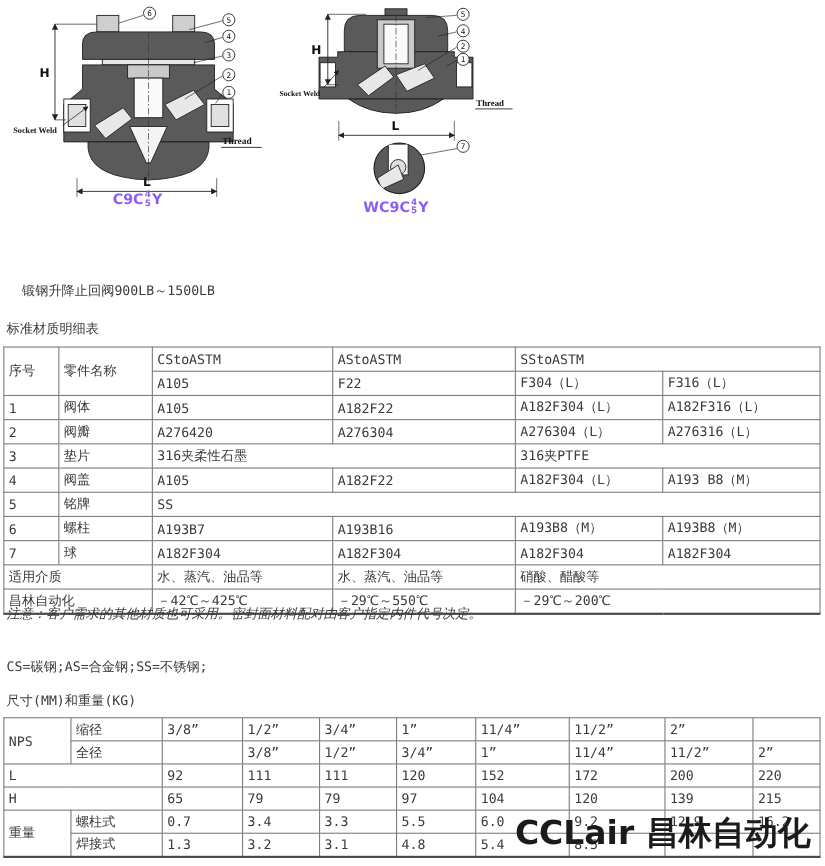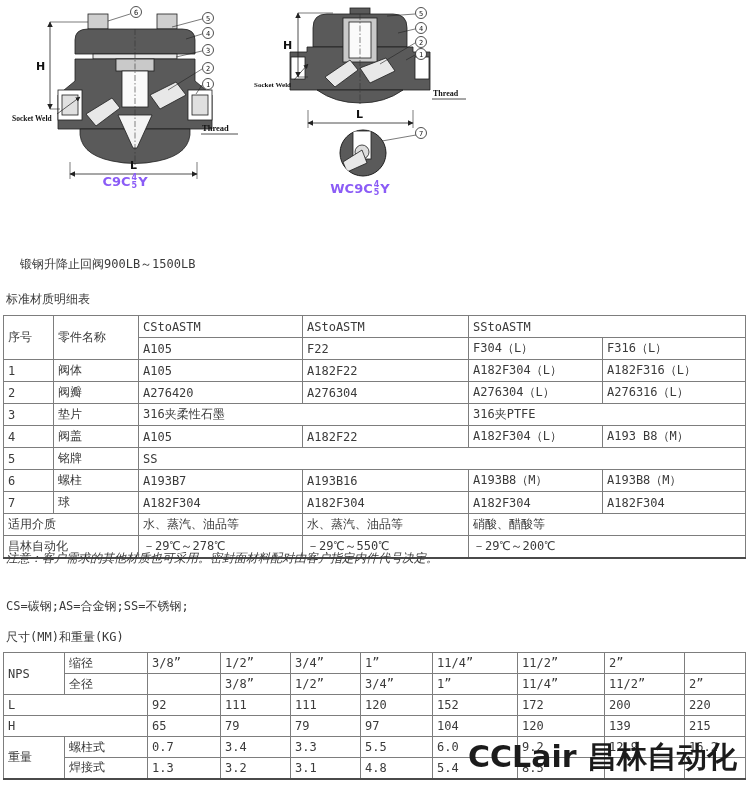--- a/index.html
+++ b/index.html
@@ -265,21 +265,21 @@
     <td>A182F304</td>
   </tr>
   <tr>
     <td colspan="2">适用介质</td>
     <td>水、蒸汽、油品等</td>
     <td>水、蒸汽、油品等</td>
     <td colspan="2">硝酸、醋酸等</td>
   </tr>
   <tr>
     <td colspan="2">昌林自动化</td>
-    <td>－29℃～278℃</td>
+    <td>－42℃～425℃</td>
     <td>－29℃～550℃</td>
     <td colspan="2">－29℃～200℃</td>
   </tr>
 </tbody>
   </table>
 
 <div class="tl" style="left:6px;top:550px;font-style:italic;">注意：客户需求的其他材质也可采用。密封面材料配对由客户指定内件代号决定。</div>
 <div class="tl" style="left:6px;top:598px;">CS=碳钢;AS=合金钢;SS=不锈钢;</div>
 <div class="tl" style="left:6px;top:629px;">尺寸(MM)和重量(KG)</div>
 

